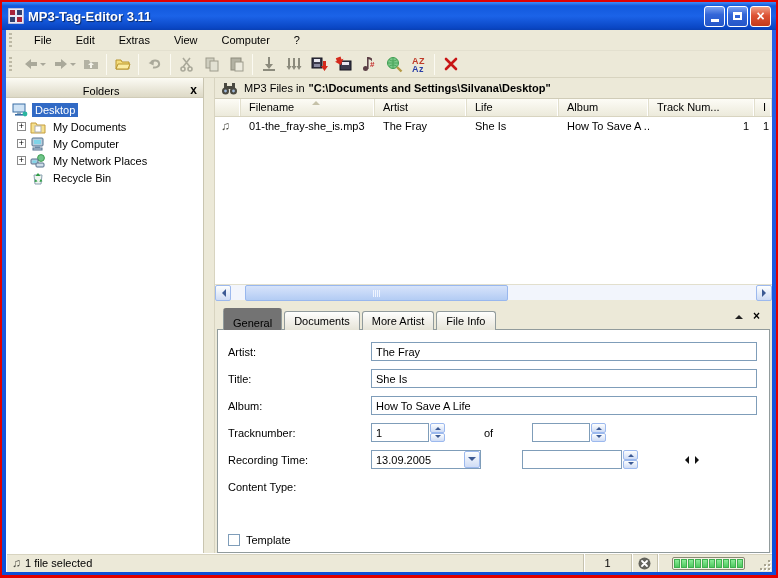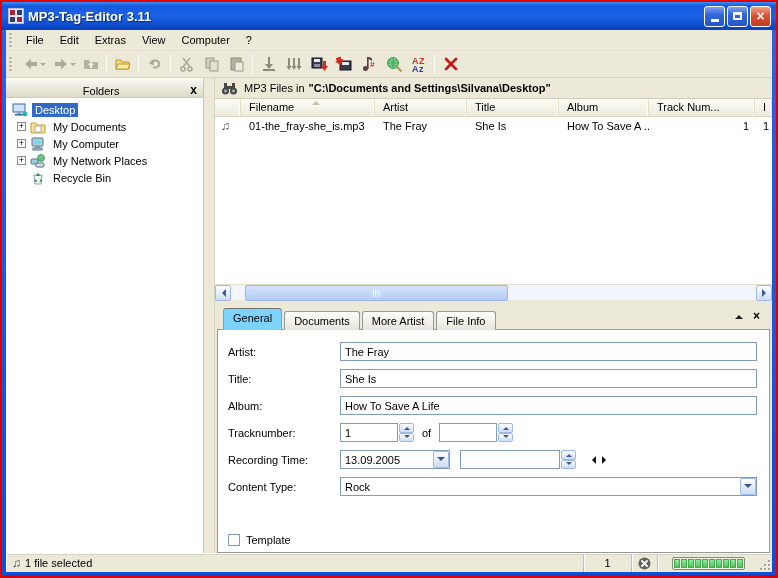--- a/index.html
+++ b/index.html
@@ -19,21 +19,21 @@
           background:linear-gradient(180deg,#7ba1f0 0%,#3466d8 40%,#2456c8 100%); }
   .wbtn.close { background:linear-gradient(180deg,#f0a088 0%,#dd5335 45%,#c23a1c 100%); font-size:14px; line-height:1; }
   .minbar { width:8px; height:3px; background:#fff; margin-top:8px; }
   .maxbox { width:9px; height:8px; border:2px solid #fff; border-top-width:3px; }
   
   .chrome { position:absolute; left:4px; right:4px; top:28px; bottom:3px; background:#ece9d8;
             display:flex; flex-direction:column; }
   .menubar { height:21px; display:flex; align-items:center; border-bottom:1px solid #e3e0cf; }
   .vgrip { width:3px; height:14px; margin:0 6px 0 3px;
            background:repeating-linear-gradient(180deg,#bdb9a5 0 2px,transparent 2px 4px); }
-  .mitem { padding:2px 8px; }
+  .mitem { padding:2px 8px;margin-left:8px; }
   .toolbar { height:27px; display:flex; align-items:center; border-bottom:1px solid #d8d4c0; padding-right:4px; }
   .tbtn { width:25px; height:23px; display:flex; align-items:center; justify-content:center; border-radius:2px; }
   .tcaret { width:0; height:0; border:3px solid transparent; border-top-color:#a9a89a; margin:4px 2px 0 -3px; }
   .tsep { width:1px; height:21px; background:#c9c5b0; border-right:1px solid #fbfaf2; margin:0 3px; }
   
   .main { flex:1; display:flex; min-height:0; }
   .folders { width:198px; display:flex; flex-direction:column; border-right:1px solid #c9c5b0; }
   .fhead { height:20px; background:linear-gradient(180deg,#fcfbf4,#ddd9c6); border-bottom:1px solid #d0ccb8;
            display:flex; align-items:flex-end; padding:0 6px; }
   .fhead .ftitle { flex:1; text-align:center; }
@@ -74,27 +74,27 @@
   .tri-r { width:0; height:0; border:4px solid transparent; border-left-color:#3c5a94; margin-right:-3px; }
   .strack { flex:1; position:relative; }
   .sthumb { position:absolute; left:14px; top:0; width:50%; height:16px; border:1px solid #98b7ee; border-radius:2px;
             background:linear-gradient(180deg,#d7e3fa,#b3ccf4); display:flex; align-items:center; justify-content:center; gap:1px; }
   .sthumb i { width:1px; height:7px; background:#7fa4e4; border-right:1px solid #eef4ff; }
   
   .tabpanel { height:253px; display:flex; flex-direction:column; padding:9px 2px 2px 2px; }
   .tabstrip { display:flex; align-items:flex-end; height:21px; padding-left:6px; position:relative; }
   .tab { border:1px solid #919b9c; border-bottom:none; border-radius:3px 3px 0 0; padding:3px 9px 2px;
          background:linear-gradient(180deg,#fefefd,#e6e4d8); margin-right:2px; height:19px; }
-  .tab.active { background:#7dd3fc; border-top:1px solid #737373; height:22px; position:relative; z-index:2; font-size:11px; }
+  .tab.active { background:#737373; border-top:6px solid #737373; height:22px; position:relative; z-index:2; font-size:11px; }
   .tabicons { position:absolute; right:10px; top:0; display:flex; gap:10px; align-items:center; }
   .collapse-tri { width:0; height:0; border:4px solid transparent; border-bottom-color:#222; margin-bottom:2px; }
   .tclose { font-weight:bold; font-size:12px; }
   .tabcontent { flex:1; background:#fff; border:1px solid #919b9c; margin-top:-1px; padding:8px 12px 6px 10px;
                 display:flex; flex-direction:column; }
-  .frow { display:flex; align-items:center; height:27px; }
+  .frow { display:flex; align-items:center; height:27px;gap:31px; }
   .flabel { width:112px; flex:0 0 112px; }
   .txt { flex:1; height:19px; border:1px solid #7f9db9; padding:1px 4px; font:11px "Liberation Sans","DejaVu Sans",sans-serif; }
   .txt.small { flex:0 0 58px; width:58px; }
   .spinwrap { display:flex; align-items:center; }
   .spin { width:15px; height:19px; display:flex; flex-direction:column; margin-left:1px; }
   .spin b { flex:1; border:1px solid #9cb9ee; border-radius:2px; background:linear-gradient(180deg,#fdfefe,#cfdcf5);
             display:flex; align-items:center; justify-content:center; }
   .su { width:0; height:0; border:3px solid transparent; border-bottom-color:#3c5a94; margin-top:-2px; }
   .sd { width:0; height:0; border:3px solid transparent; border-top-color:#3c5a94; margin-bottom:-2px; }
   .of { margin:12px 8px; }
@@ -355,21 +355,21 @@
         <div class="thead">
           <div class="hcell c0"></div>
           <div class="hcell c1">
                 <span>Filename</span>
                 <span class="sortasc"></span>
               </div>
           <div class="hcell c2">
                 <span>Artist</span>
               </div>
           <div class="hcell c3">
-                <span>Title</span>
+                <span>Life</span>
               </div>
           <div class="hcell c4">
                 <span>Album</span>
               </div>
           <div class="hcell c5">
                 <span>Track Num...</span>
               </div>
           <div class="hcell c6">
                 <span>I</span>
               </div>
@@ -473,26 +473,20 @@
                       </b>
                     </span>
               </span>
               <span class="navarrows">
                 <i class="na-l"></i>
                 <i class="na-r"></i>
               </span>
             </div>
             <div class="frow">
               <span class="flabel">Content Type:</span>
-              <span class="combo" style="flex:1">
-                <span class="cval">Rock</span>
-                <span class="cbtn">
-                      <i></i>
-                    </span>
-              </span>
             </div>
             <div class="tplrow">
               <span class="cb"></span>
               <span>Template</span>
             </div>
           </div>
         </div>
       </div>
     </div>
 

